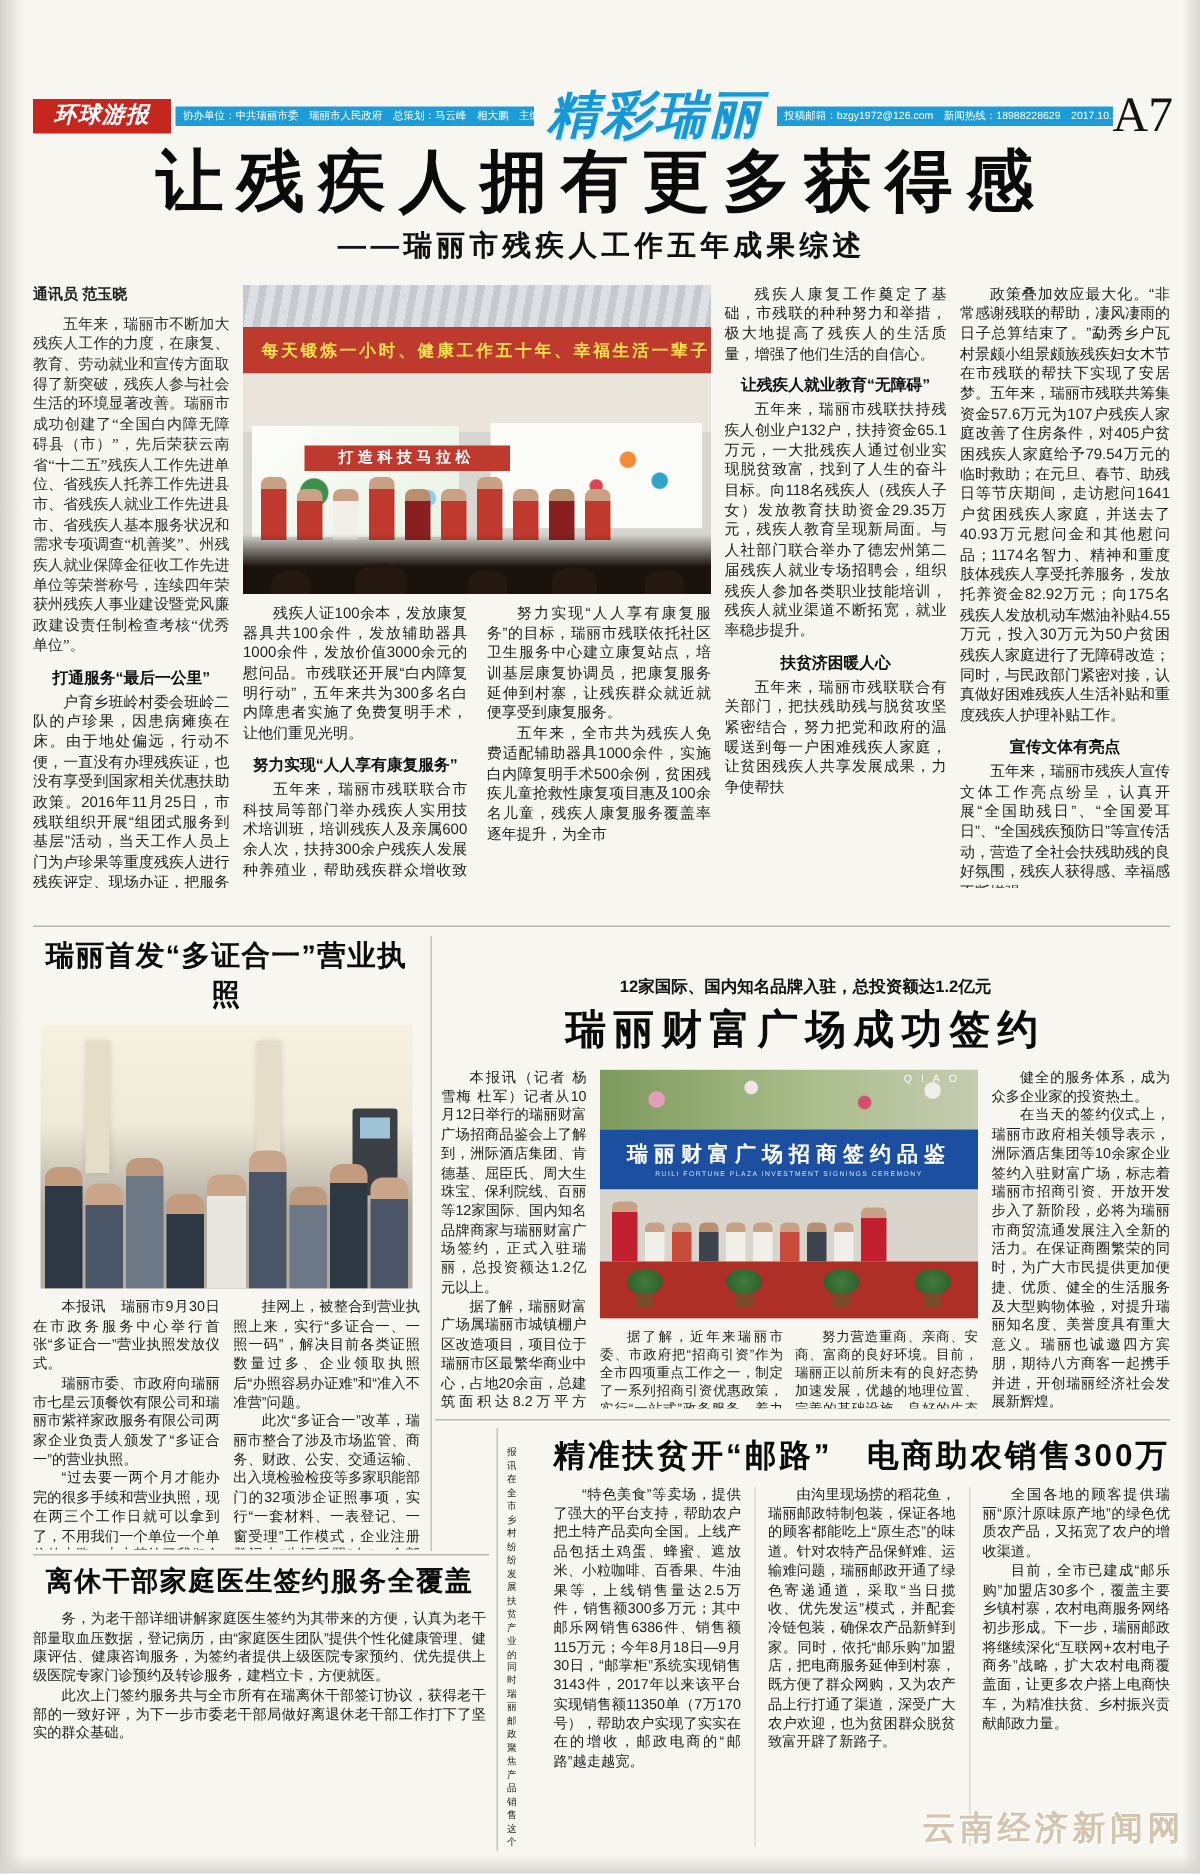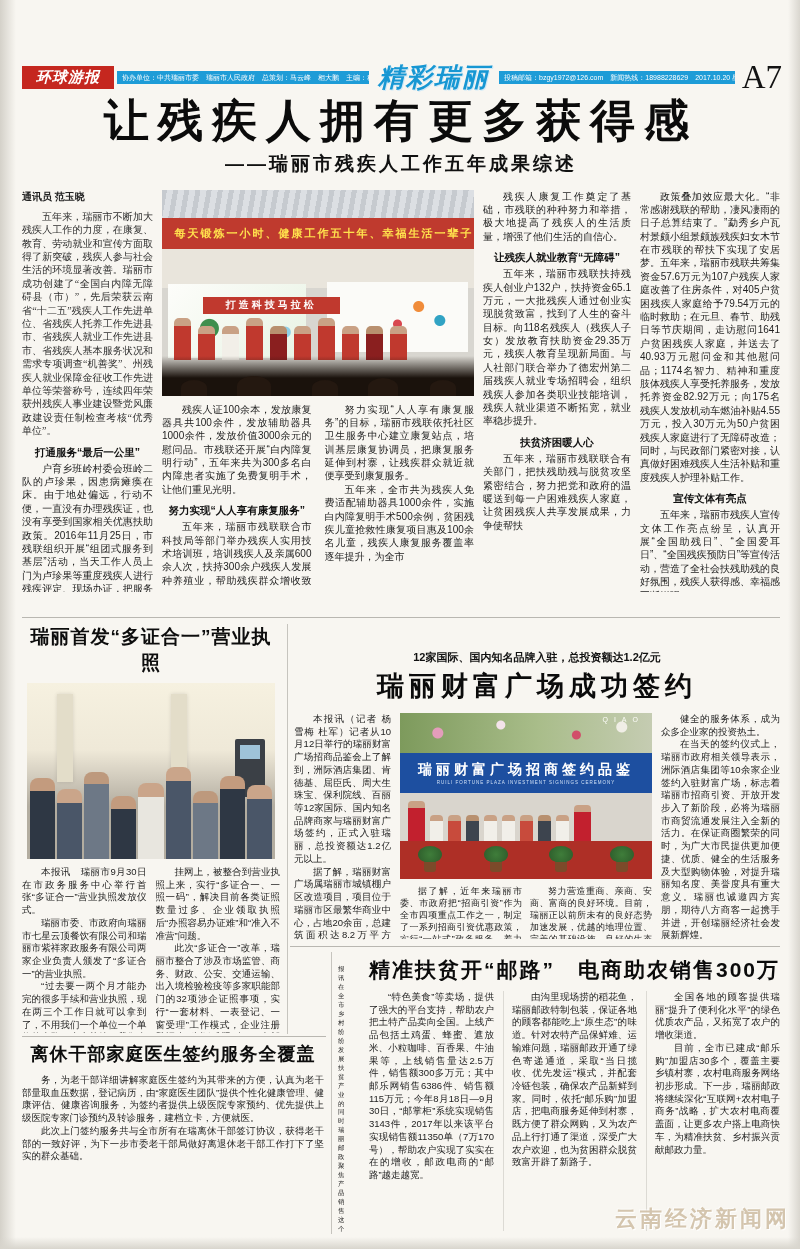--- a/index.html
+++ b/index.html
@@ -9,21 +9,21 @@
   #edge-left{left:0;top:0;width:16px;height:100%;background:linear-gradient(90deg,#d4d1c9,rgba(244,242,236,0));}
   #edge-right{right:0;top:0;width:12px;height:100%;background:linear-gradient(270deg,#d9d6cf,rgba(244,242,236,0));}
   #edge-bottom{left:0;bottom:0;width:100%;height:12px;background:linear-gradient(0deg,#d8d5cd,rgba(244,242,236,0));}
 
   
   #header{position:absolute;top:58px;left:22px;width:760px;height:38px;display:flex;align-items:center;}
   #masthead{background:#c5271f;color:#fff;font-family:"Liberation Serif","DejaVu Serif",serif;font-weight:bold;font-style:italic;font-size:15px;line-height:15px;padding:4px 14px;letter-spacing:1px;white-space:nowrap;}
   .hbar{background:#1e9cd7;color:#fff;font-size:7px;height:13px;line-height:13px;padding:0 5px;white-space:nowrap;overflow:hidden;}
   #hbar1{width:242px;margin-left:3px;}
   #hbar2{width:226px;}
-  #section-title{color:#1797d3;font-size:26px;font-weight:900;font-style:italic;letter-spacing:2px;margin:0 9px;white-space:nowrap;text-shadow:1px 1px 0 #cfe9f7;}
+  #section-title{color:#1797d3;font-size:34px;font-weight:900;font-style:italic;letter-spacing:2px;margin:0 9px;white-space:nowrap;text-shadow:1px 1px 0 #cfe9f7;}
   #pageno{margin-left:auto;font-family:"Liberation Serif","DejaVu Serif",serif;font-size:33px;color:#131313;line-height:33px;}
 
   
   .tcol{font-size:10px;line-height:1.34;text-align:justify;color:#222;overflow:hidden;}
   .tcol p{margin:0;text-indent:2em;}
   .tcol .subhead{font-weight:bold;text-align:center;margin:7px 0 3px;font-size:10.5px;color:#111;}
   .vrule{position:absolute;width:1px;background:#c6c4be;}
   .hrule{position:absolute;height:1px;background:#b9b7b1;}
 
   
@@ -316,21 +316,21 @@
     <div id="post-main">
       <h2>精准扶贫开“邮路”　电商助农销售300万</h2>
       <div id="post-cols">
         <div class="tcol">
             <p>“特色美食”等卖场，提供了强大的平台支持，帮助农户把土特产品卖向全国。上线产品包括土鸡蛋、蜂蜜、遮放米、小粒咖啡、百香果、牛油果等，上线销售量达2.5万件，销售额300多万元；其中邮乐网销售6386件、销售额115万元；今年8月18日—9月30日，“邮掌柜”系统实现销售3143件，2017年以来该平台实现销售额11350单（7万170号），帮助农户实现了实实在在的增收，邮政电商的“邮路”越走越宽。</p>
           </div>
         <div class="tcol">
             <p>由沟里现场捞的稻花鱼，瑞丽邮政特制包装，保证各地的顾客都能吃上“原生态”的味道。针对农特产品保鲜难、运输难问题，瑞丽邮政开通了绿色寄递通道，采取“当日揽收、优先发运”模式，并配套冷链包装，确保农产品新鲜到家。同时，依托“邮乐购”加盟店，把电商服务延伸到村寨，既方便了群众网购，又为农产品上行打通了渠道，深受广大农户欢迎，也为贫困群众脱贫致富开辟了新路子。</p>
           </div>
         <div class="tcol">
-            <p>全国各地的顾客提供瑞丽“提升了便利化水平”的绿色优质农产品，又拓宽了农户的增收渠道。</p>
+            <p>全国各地的顾客提供瑞丽“原汁原味原产地”的绿色优质农产品，又拓宽了农户的增收渠道。</p>
             <p>目前，全市已建成“邮乐购”加盟店30多个，覆盖主要乡镇村寨，农村电商服务网络初步形成。下一步，瑞丽邮政将继续深化“互联网+农村电子商务”战略，扩大农村电商覆盖面，让更多农户搭上电商快车，为精准扶贫、乡村振兴贡献邮政力量。</p>
           </div>
       </div>
     </div>
   </div>
 
   <div id="doctor">
     <h2>离休干部家庭医生签约服务全覆盖</h2>
     <div id="doctor-cols">
       <div class="tcol">

